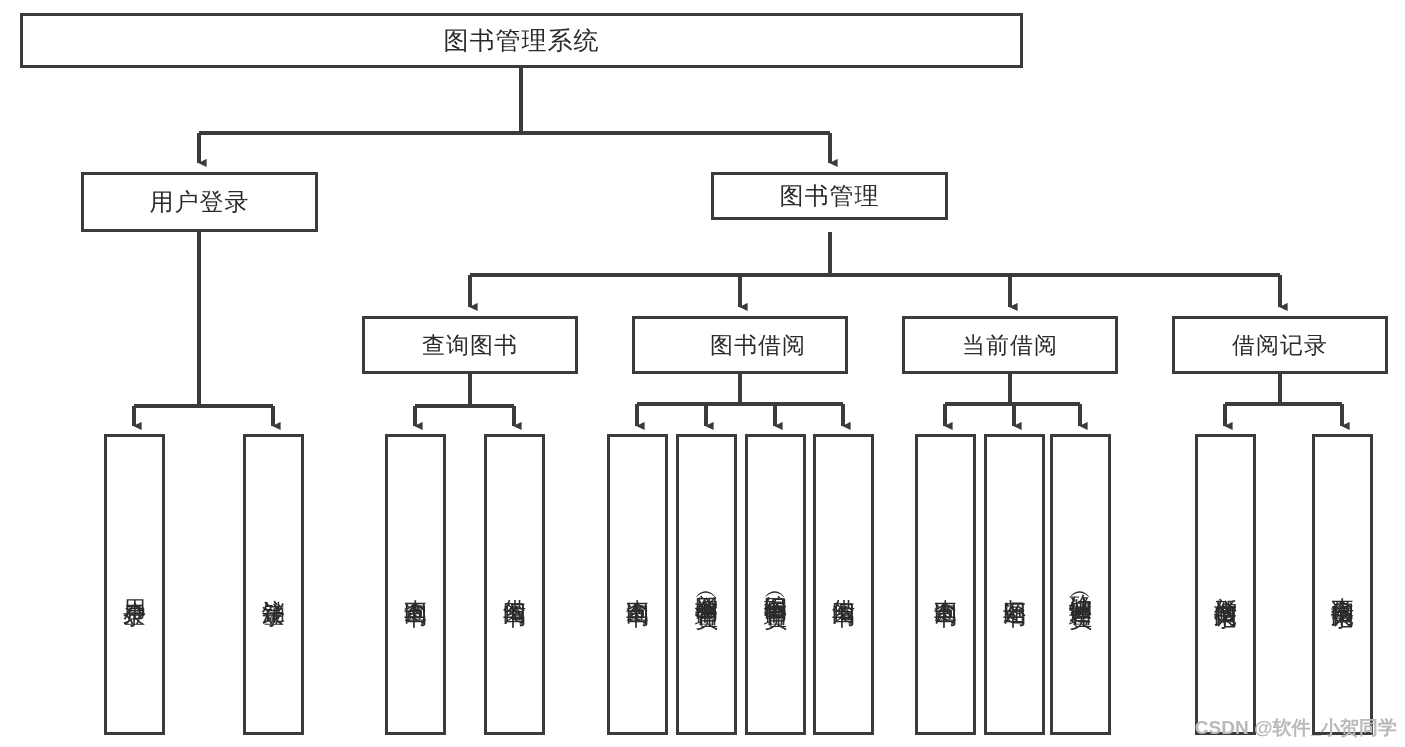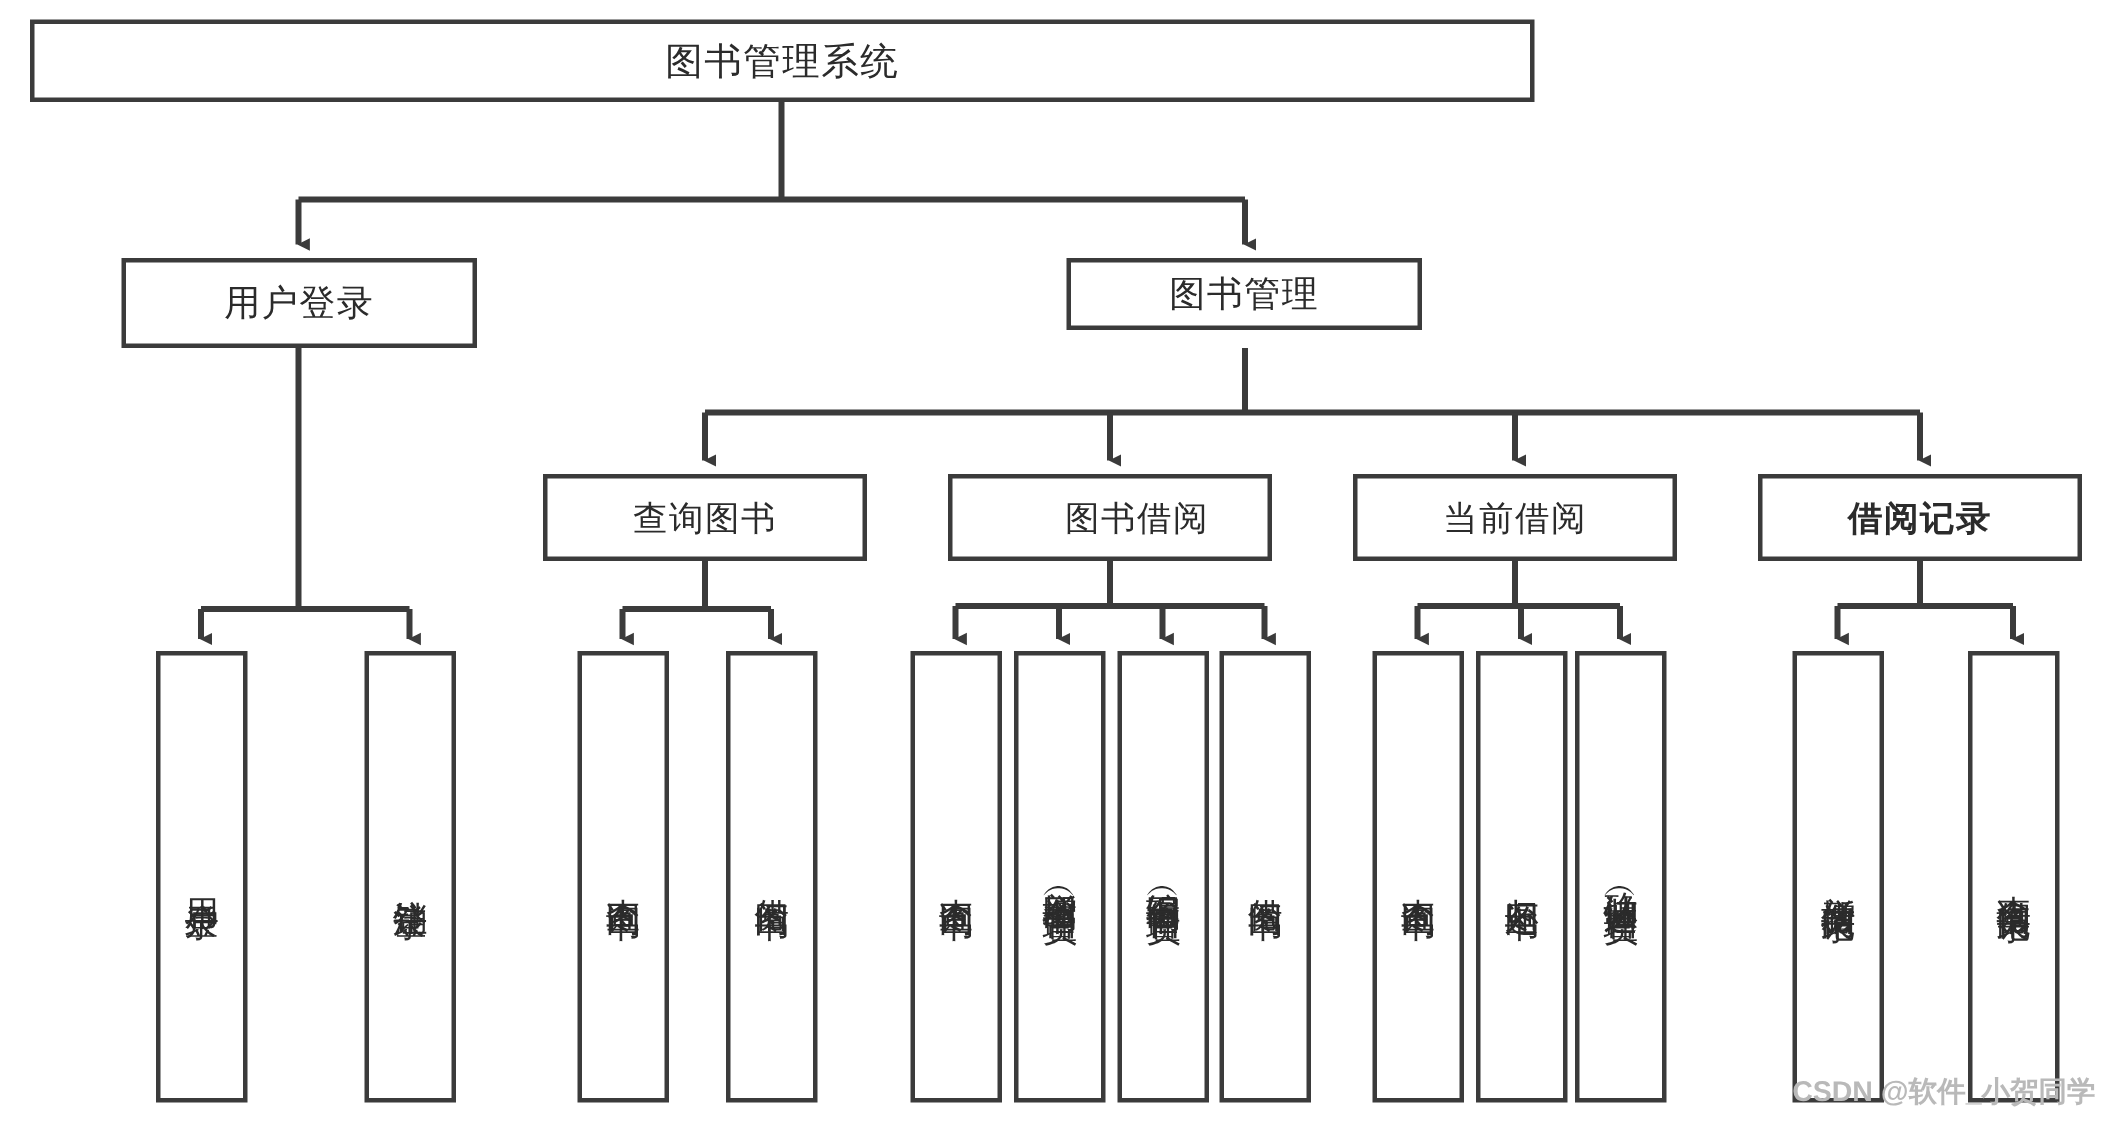--- a/index.html
+++ b/index.html
@@ -133,21 +133,21 @@
 
   <div class="node node-l3" style="left:362px; top:316px; width:216px; height:58px;">
     <span class="lbl">查询图书</span>
   </div>
   <div class="node node-l3" style="left:632px; top:316px; width:216px; height:58px;padding-left:36px;">
     <span class="lbl">图书借阅</span>
   </div>
   <div class="node node-l3" style="left:902px; top:316px; width:216px; height:58px;">
     <span class="lbl">当前借阅</span>
   </div>
-  <div class="node node-l3" style="left:1172px; top:316px; width:216px; height:58px;font-weight:bold;">
+  <div class="node node-l3" style="left:1172px; top:316px; width:216px; height:58px;">
     <span class="lbl">借阅记录</span>
   </div>
 
   <div class="node node-leaf" style="left:104px; top:434px; width:61px; height:301px;">
     <span class="lbl">用户登录</span>
   </div>
   <div class="node node-leaf" style="left:243px; top:434px; width:61px; height:301px;">
     <span class="lbl">注销登录</span>
   </div>
   <div class="node node-leaf" style="left:385px; top:434px; width:61px; height:301px;">

